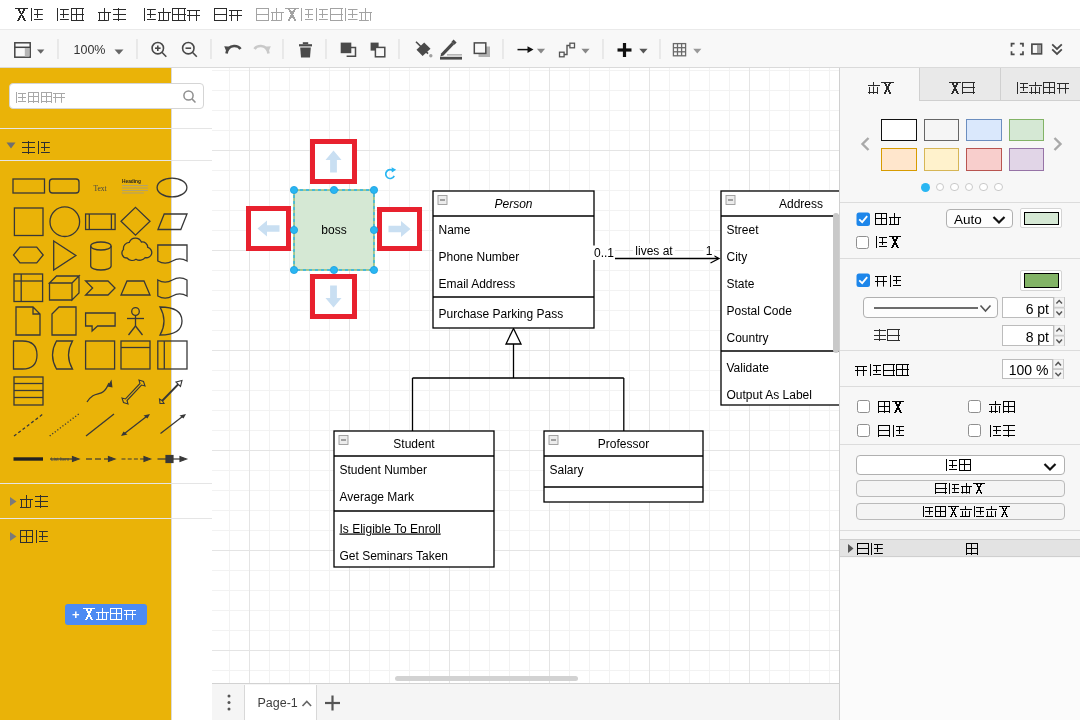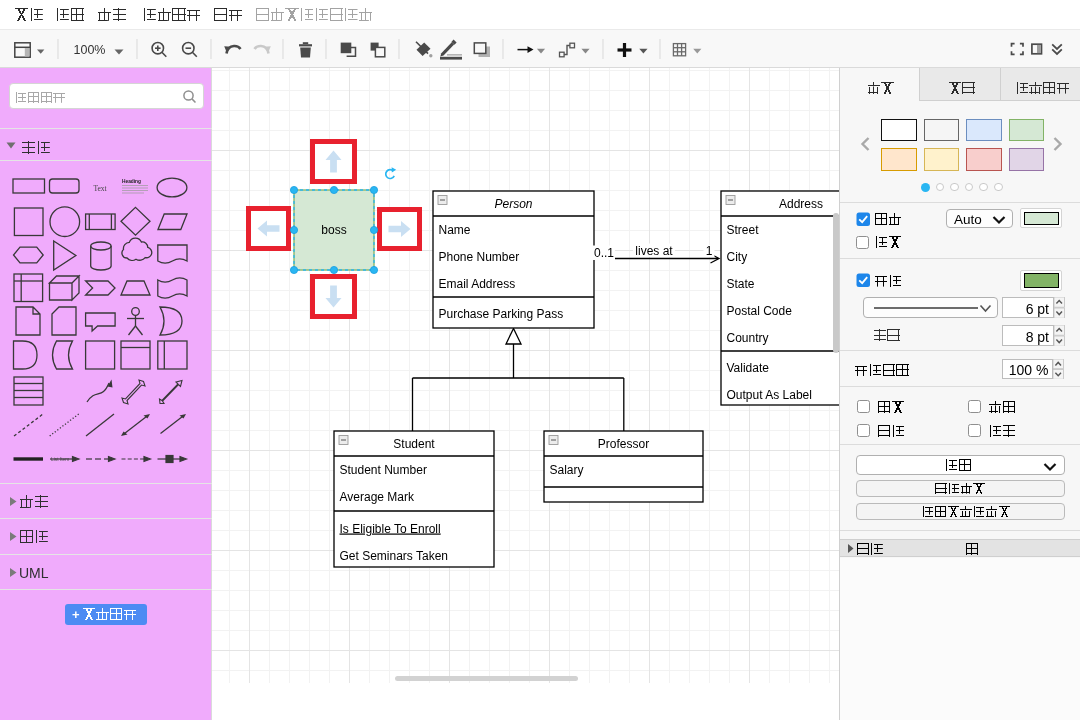--- a/index.html
+++ b/index.html
@@ -19,21 +19,21 @@
 .he{background:linear-gradient(currentColor,currentColor) 0 0/1.45px 100% no-repeat,linear-gradient(currentColor,currentColor) 100% 0/1.45px 100% no-repeat,linear-gradient(currentColor,currentColor) 0 0/100% 1.45px no-repeat,linear-gradient(currentColor,currentColor) 0 100%/100% 1.45px no-repeat,linear-gradient(currentColor,currentColor) 50% 0/1.45px 100% no-repeat,linear-gradient(currentColor,currentColor) 0 50%/100% 1.45px no-repeat}
 .hf{background:linear-gradient(currentColor,currentColor) 0 15%/100% 1.45px no-repeat,linear-gradient(currentColor,currentColor) 20% 100%/1.45px 80% no-repeat,linear-gradient(currentColor,currentColor) 75% 100%/1.45px 80% no-repeat,linear-gradient(currentColor,currentColor) 0 60%/100% 1.45px no-repeat}
 .hg{background:linear-gradient(currentColor,currentColor) 50% 0/1.45px 38% no-repeat,linear-gradient(currentColor,currentColor) 0 35%/100% 1.45px no-repeat,linear-gradient(currentColor,currentColor) 12% 100%/1.45px 60% no-repeat,linear-gradient(currentColor,currentColor) 88% 100%/1.45px 60% no-repeat,linear-gradient(currentColor,currentColor) 50% 100%/1.45px 60% no-repeat,linear-gradient(currentColor,currentColor) 0 98%/76% 1.45px no-repeat}
 
 #menubar .mi{position:absolute;top:9px}
 #menubar{left:0;top:0;width:1080px;height:30px;background:#fff;border-bottom:1px solid #eaeaea;color:#2b2b2b}
 #menubar .mi{position:absolute;top:8px}
 
 #toolbar{left:0;top:30px;width:1080px;height:38px;background:#f8f8f8;border-bottom:1px solid #dadada}
 
-#sidebar{left:0;top:68px;width:212px;height:652px;background:#f0abfc;border-right:1px solid #dadada}
+#sidebar{left:0;top:68px;width:172px;height:652px;background:#eab308;border-right:1px solid #dadada}
 
 #canvas{left:212px;top:68px;width:627px;height:615px;background-color:#fff;
 background-image:linear-gradient(to right,#e4e4e4 1px,transparent 1px),linear-gradient(to bottom,#e4e4e4 1px,transparent 1px),linear-gradient(to right,#f2f2f2 1px,transparent 1px),linear-gradient(to bottom,#f2f2f2 1px,transparent 1px);
 background-size:100px 100px,100px 100px,20px 20px,20px 20px;
 background-position:37px 0,0 82px,17px 0,0 2px}
 
 #footer{left:212px;top:683px;width:627px;height:37px;background:#f5f5f5;border-top:1px solid #d2d2d2}
 
 #rpanel{left:839px;top:68px;width:241px;height:652px;background:#f7f7f7;border-left:1px solid #d0d0d0}
 .cb{position:absolute;width:13px;height:13px;border:1px solid #8f8f8f;border-radius:2.5px;background:#fff}
@@ -241,26 +241,20 @@
           <polygon points="2,1 2,10 8.5,5.5" fill="#7a7a7a"></polygon>
         </svg>
 <span style="position:absolute;left:19px;top:11px;color:#2f2f2f"><i class="h g14 hg"></i><i class="h g14 ha"></i></span>
 </div>
 <div class="abs" style="left:0;top:450px;width:212px;height:36px;border-top:1px solid #e5e5e5">
 <svg width="14" height="12" style="position:absolute;left:8px;top:12px">
           <polygon points="2,1 2,10 8.5,5.5" fill="#7a7a7a"></polygon>
         </svg>
 <span style="position:absolute;left:19px;top:11px;color:#2f2f2f"><i class="h g14 he"></i><i class="h g14 hc"></i></span>
 </div>
-<div class="abs" style="left:0;top:486px;width:212px;height:36px;border-top:1px solid #e5e5e5;border-bottom:1px solid #e5e5e5">
-<svg width="14" height="12" style="position:absolute;left:8px;top:12px">
-          <polygon points="2,1 2,10 8.5,5.5" fill="#7a7a7a"></polygon>
-        </svg>
-<span style="position:absolute;left:19px;top:10px;color:#2f2f2f;font-size:14px;font-family:'Liberation Sans'">UML</span>
-</div>
 <div class="abs" style="left:65px;top:536px;width:82px;height:21px;background:#4d8bf3;border-radius:3px;color:#fff">
 <span style="position:absolute;left:7px;top:3px;font-size:13px;font-weight:bold">+</span>
 <span style="position:absolute;left:17px;top:4px"><i class="h g13 hd"></i><i class="h g13 hg"></i><i class="h g13 he"></i><i class="h g13 hf"></i></span>
 </div>
 </div>
 <div id="canvas" class="abs">
 <svg width="627" height="615" style="position:absolute;left:0;top:0" font-family="Liberation Sans">
 
 <g fill="none" stroke="#000" stroke-width="1.3">
 <line x1="301.5" y1="276" x2="301.5" y2="310"></line>
@@ -357,20 +351,37 @@
           <circle cx="162" cy="122" r="3.6"></circle>
 <circle cx="82" cy="162" r="3.6"></circle>
           <circle cx="162" cy="162" r="3.6"></circle>
 <circle cx="82" cy="202" r="3.6"></circle>
           <circle cx="122" cy="202" r="3.6"></circle>
           <circle cx="162" cy="202" r="3.6"></circle>
 </g>
 </svg>
 <div class="abs" style="left:183px;top:608px;width:183px;height:5px;background:#d2d2d2;border-radius:2.5px"></div>
 <div class="abs" style="left:621px;top:145px;width:5.5px;height:140px;background:#c9c9c9;border-radius:3px"></div>
+</div>
+<div id="footer" class="abs">
+<svg width="10" height="18" style="position:absolute;left:13px;top:9px" fill="#555">
+<circle cx="4" cy="3" r="1.5"></circle>
+        <circle cx="4" cy="9.5" r="1.5"></circle>
+        <circle cx="4" cy="16" r="1.5"></circle>
+</svg>
+<div class="abs" style="left:31.5px;top:1px;width:73px;height:35px;background:#fff;border-left:1px solid #d8d8d8;border-right:1px solid #d8d8d8">
+<span style="position:absolute;left:13px;top:11px;font-size:12.5px;color:#3d3d3d">Page-1</span>
+<svg width="12" height="8" style="position:absolute;left:56px;top:15px">
+          <polyline points="1.5,6 5.8,1.5 10.1,6" fill="none" stroke="#666" stroke-width="1.6"></polyline>
+        </svg>
+</div>
+<svg width="18" height="18" style="position:absolute;left:112px;top:10px">
+<line x1="1" y1="9" x2="16" y2="9" stroke="#555" stroke-width="2.2"></line>
+        <line x1="8.5" y1="1.5" x2="8.5" y2="16.5" stroke="#555" stroke-width="2.2"></line>
+</svg>
 </div>
 <div id="rpanel" class="abs">
 <div class="abs" style="left:0;top:0;width:80px;height:33px;border-right:1px solid #d0d0d0;text-align:center">
 <span style="position:absolute;left:27px;top:13.5px;color:#2b2b2b"><i class="h g13 hg"></i><i class="h g13 hd"></i></span>
 </div>
 <div class="abs" style="left:80px;top:0;width:81px;height:33px;background:#e9e9e9;border-right:1px solid #d0d0d0;border-bottom:1px solid #d0d0d0">
 <span style="position:absolute;left:28px;top:13.5px;color:#2b2b2b"><i class="h g13 hd"></i><i class="h g13 hb"></i></span>
 </div>
 <div class="abs" style="left:161px;top:0;width:80px;height:33px;background:#e9e9e9;border-bottom:1px solid #d0d0d0">
 <span style="position:absolute;left:14px;top:13.5px;color:#2b2b2b"><i class="h g13 hc"></i><i class="h g13 hg"></i><i class="h g13 he"></i><i class="h g13 hf"></i></span>

